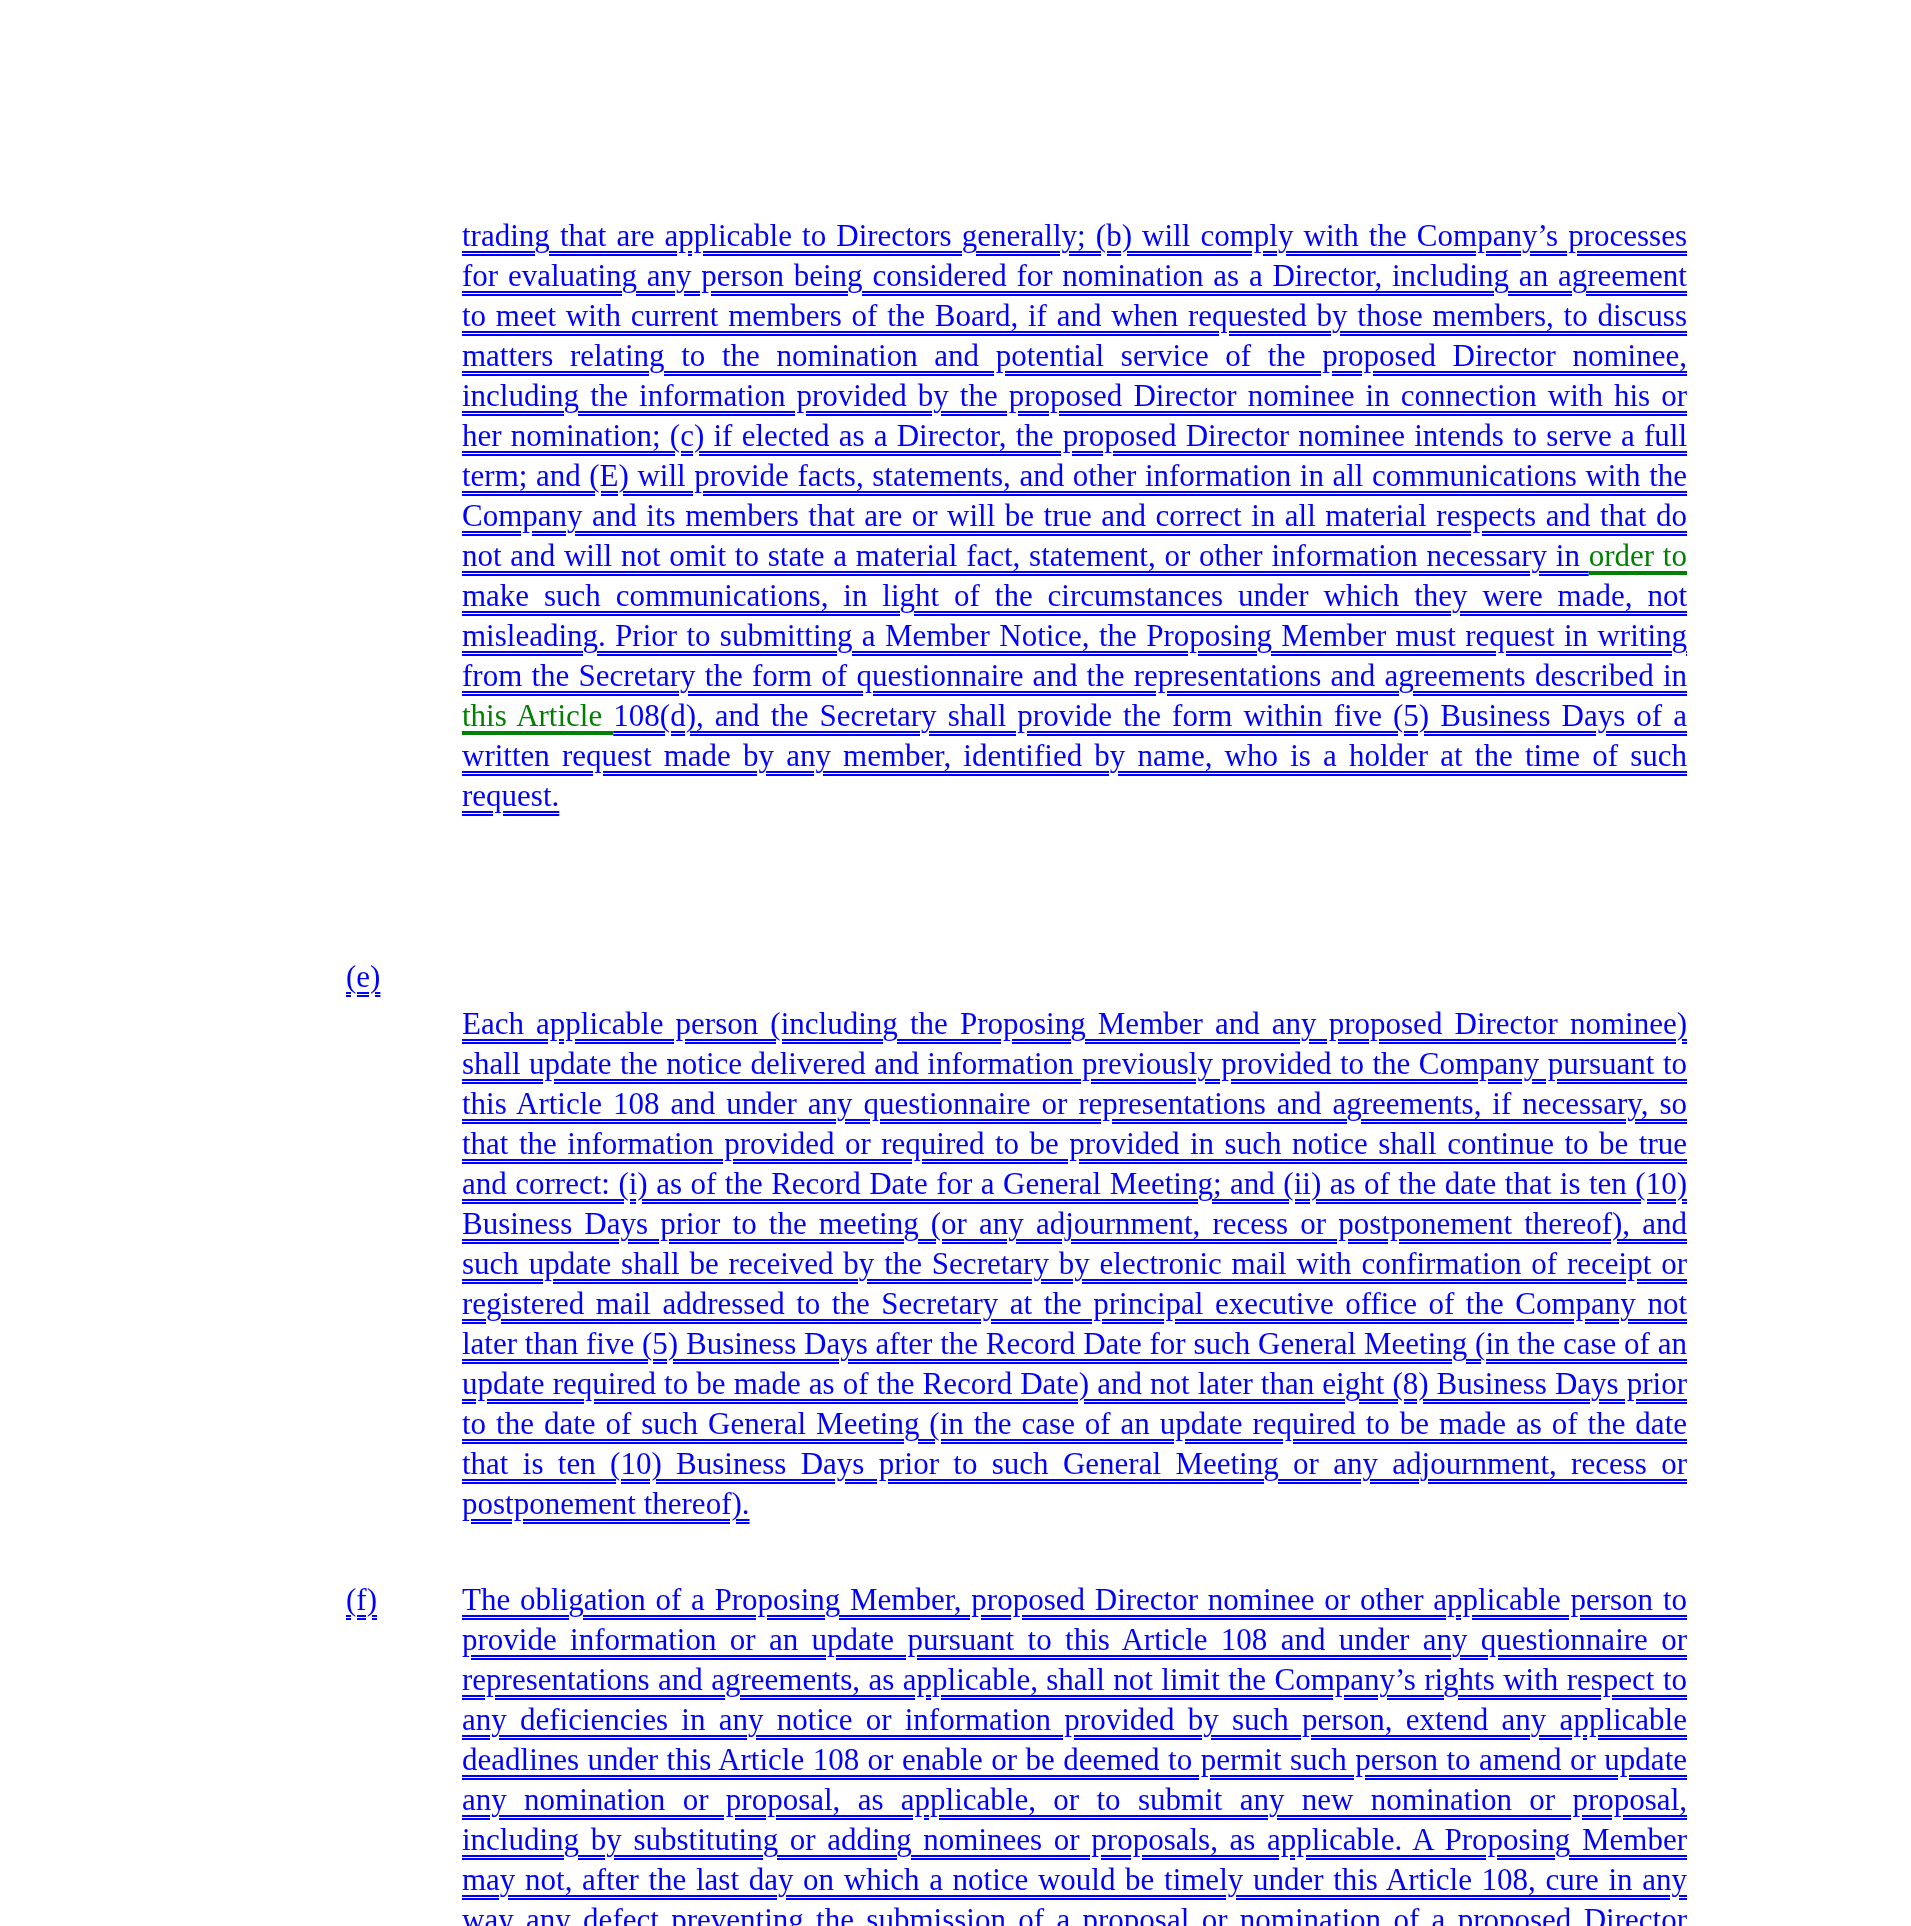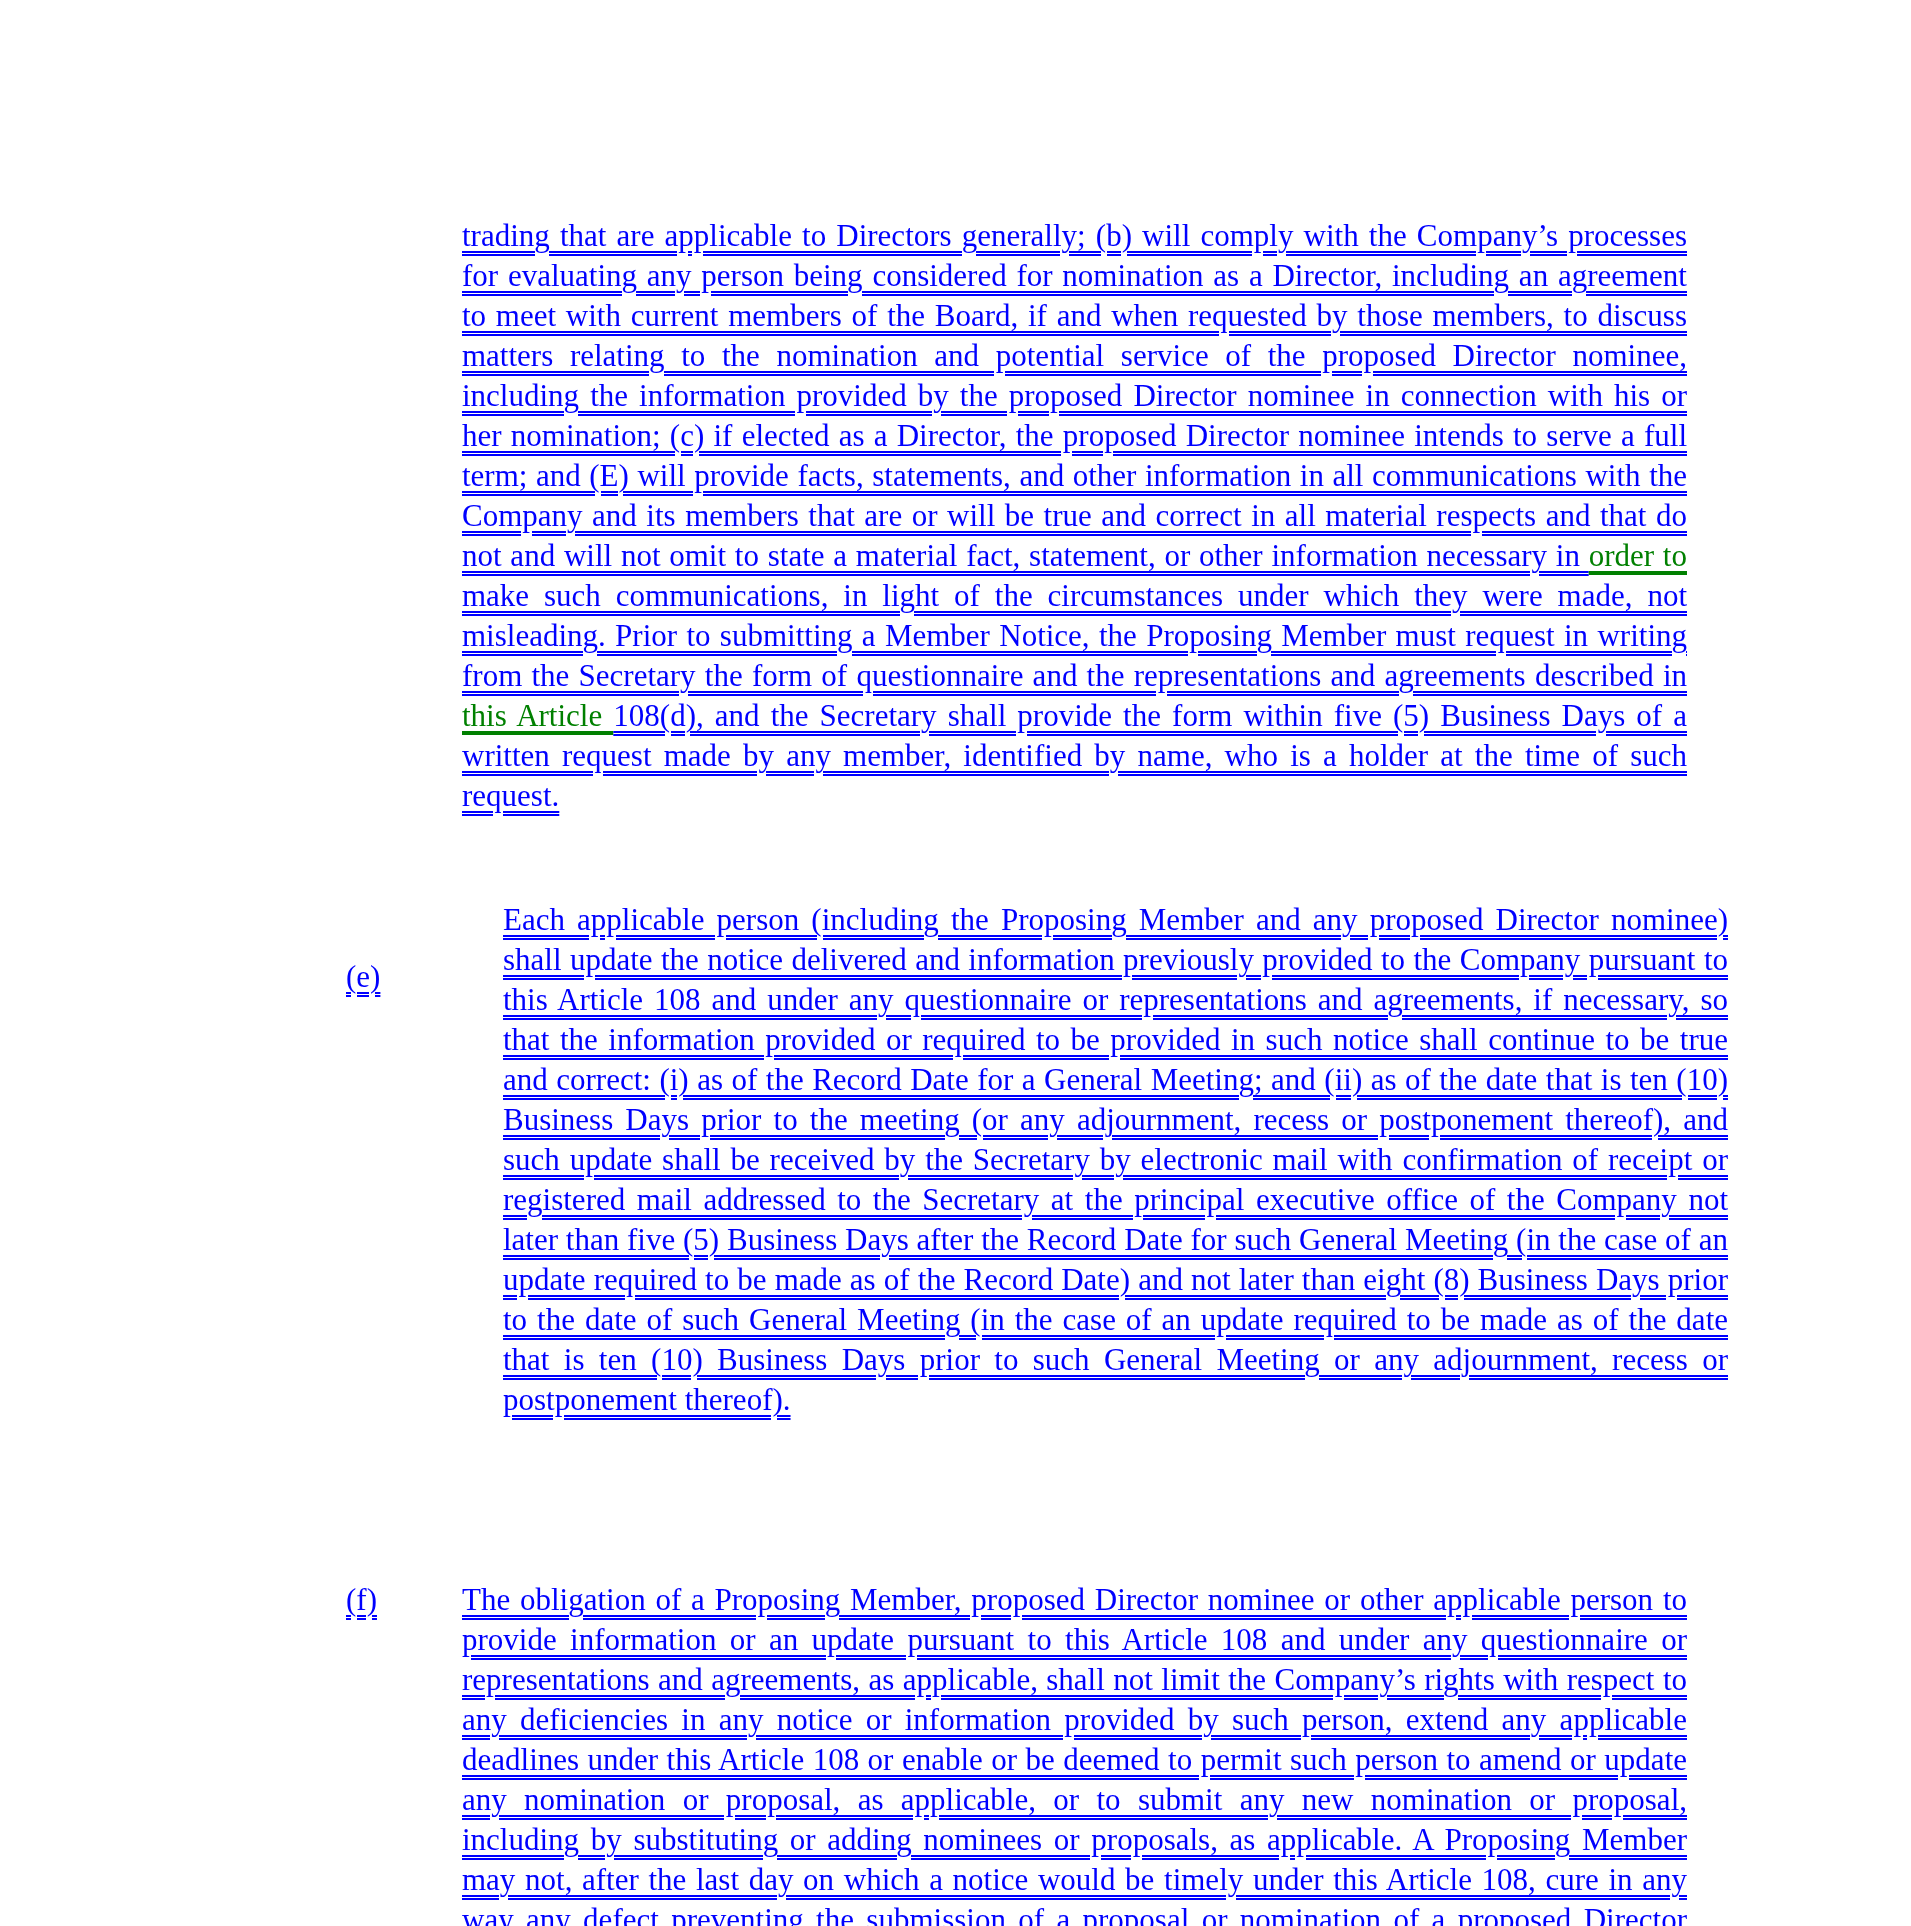--- a/index.html
+++ b/index.html
@@ -42,21 +42,21 @@
 </head>
 <body>
 
 <div class="page">
 
   <div class="para" style="top:216px;">
     <span class="ins">trading that are applicable to Directors generally; (b) will comply with the Company’s processes for evaluating any person being considered for nomination as a Director, including an agreement to meet with current members of the Board, if and when requested by those members, to discuss matters relating to the nomination and potential service of the proposed Director nominee, including the information provided by the proposed Director nominee in connection with his or her nomination; (c) if elected as a Director, the proposed Director nominee intends to serve a full term; and (E) will provide facts, statements, and other information in all communications with the Company and its members that are or will be true and correct in all material respects and that do not and will not omit to state a material fact, statement, or other information necessary in </span><span class="ins-green">order to </span><span class="ins">make such communications, in light of the circumstances under which they were made, not misleading. Prior to submitting a Member Notice, the Proposing Member must request in writing from the Secretary the form of questionnaire and the representations and agreements described in </span><span class="ins-green">this Article </span><span class="ins">108(d), and the Secretary shall provide the form within five (5) Business Days of a written request made by any member, identified by name, who is a holder at the time of such request.</span>
   </div>
 
   <div class="label" style="top:957px;">(e)</div>
-  <div class="para" style="top:900px;margin-left:41px;">
+  <div class="para" style="top:1004px;">
     <span class="ins">Each applicable person (including the Proposing Member and any proposed Director nominee) shall update the notice delivered and information previously provided to the Company pursuant to this Article 108 and under any questionnaire or representations and agreements, if necessary, so that the information provided or required to be provided in such notice shall continue to be true and correct: (i) as of the Record Date for a General Meeting; and (ii) as of the date that is ten (10) Business Days prior to the meeting (or any adjournment, recess or postponement thereof), and such update shall be received by the Secretary by electronic mail with confirmation of receipt or registered mail addressed to the Secretary at the principal executive office of the Company not later than five (5) Business Days after the Record Date for such General Meeting (in the case of an update required to be made as of the Record Date) and not later than eight (8) Business Days prior to the date of such General Meeting (in the case of an update required to be made as of the date that is ten (10) Business Days prior to such General Meeting or any adjournment, recess or postponement thereof).</span>
   </div>
 
   <div class="label" style="top:1580px;">(f)</div>
   <div class="para" style="top:1580px;">
     <span class="ins">The obligation of a Proposing Member, proposed Director nominee or other applicable person to provide information or an update pursuant to this Article 108 and under any questionnaire or representations and agreements, as applicable, shall not limit the Company’s rights with respect to any deficiencies in any notice or information provided by such person, extend any applicable deadlines under this Article 108 or enable or be deemed to permit such person to amend or update any nomination or proposal, as applicable, or to submit any new nomination or proposal, including by substituting or adding nominees or proposals, as applicable. A Proposing Member may not, after the last day on which a notice would be timely under this Article 108, cure in any way any defect preventing the submission of a proposal or nomination of a proposed Director nominee.</span>
   </div>
 
 </div>
 

